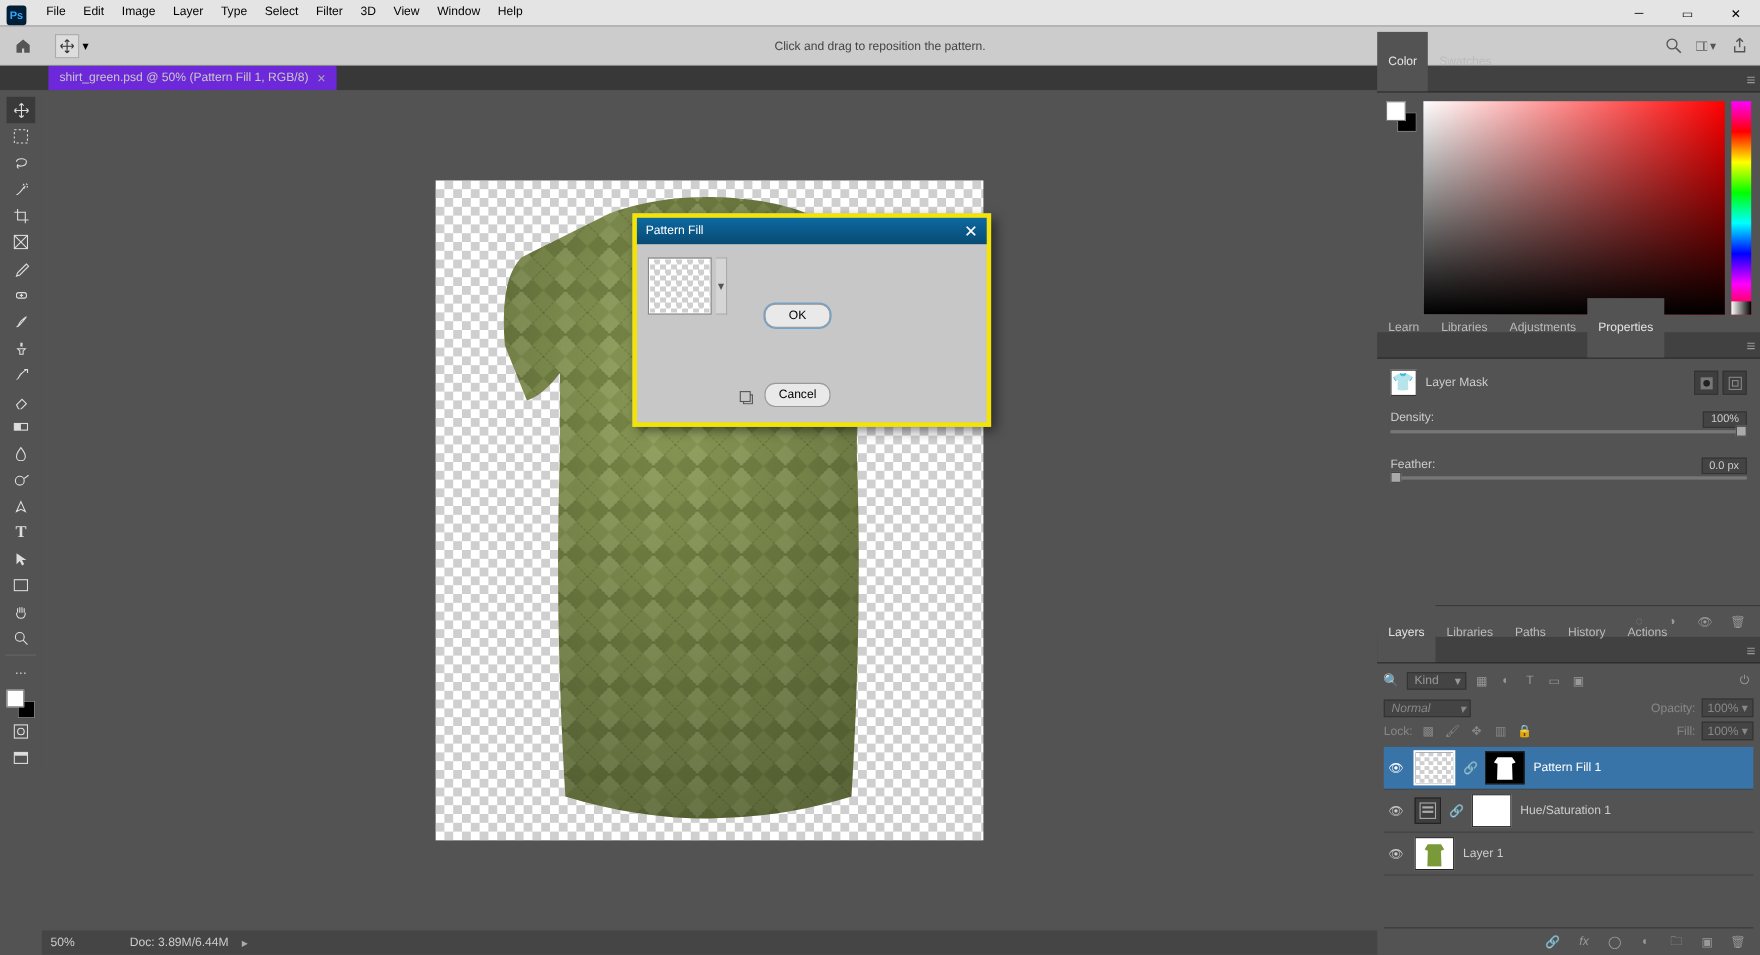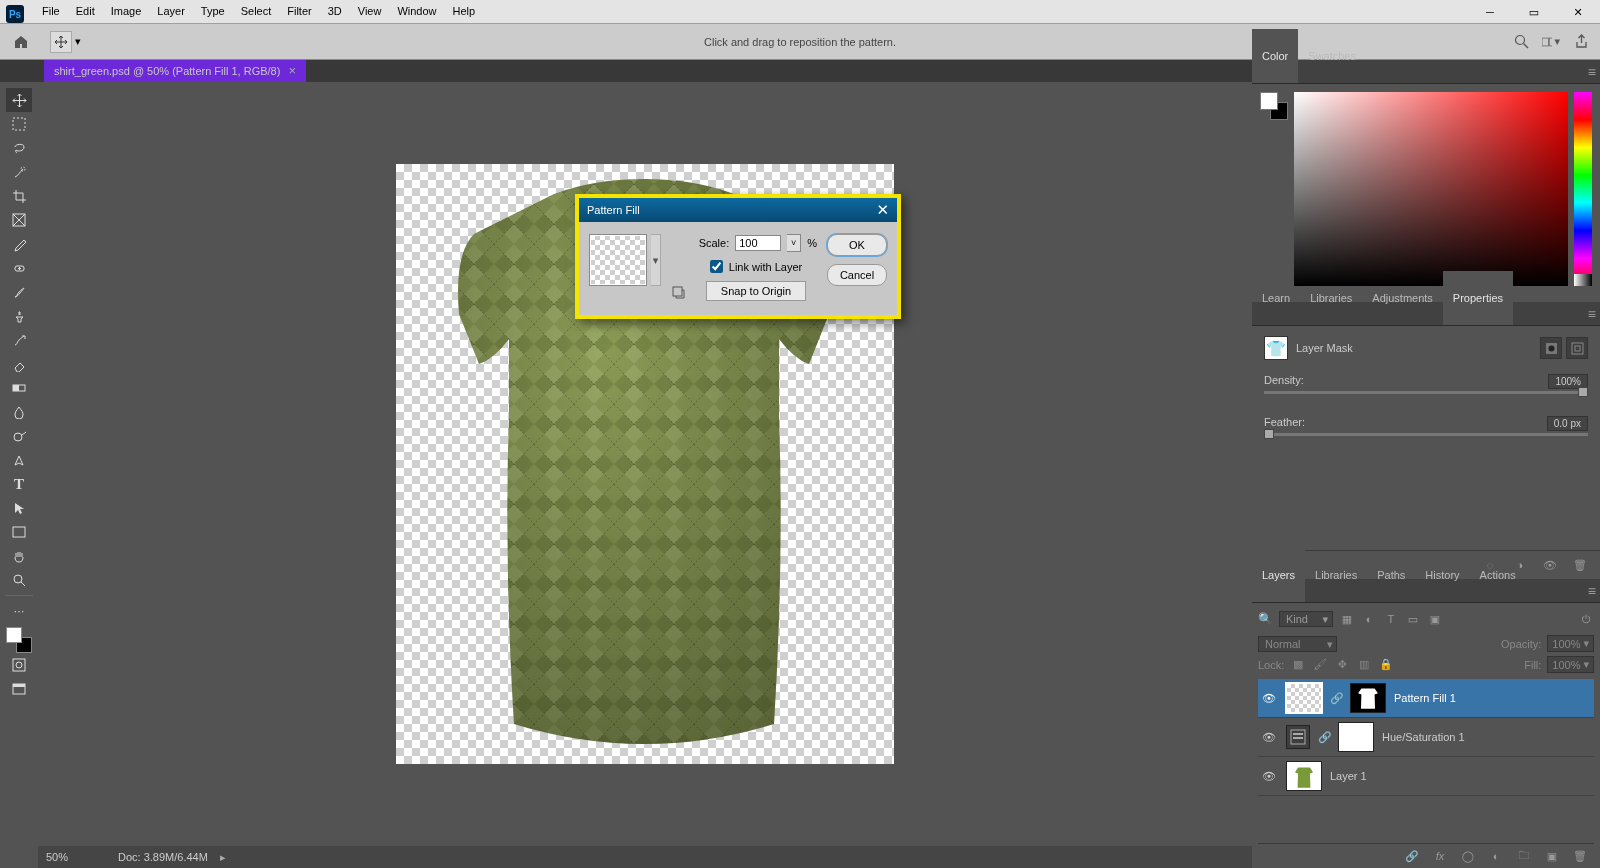--- a/index.html
+++ b/index.html
@@ -70,21 +70,21 @@
 .props-footer { display:flex; justify-content:flex-end; gap:14px; padding: 6px 12px; color:#999; border-top:1px solid #3a3a3a;}
 .pf-icon { width:16px; height:16px; display:flex; align-items:center; justify-content:center;}
 
 
 .layers-body { background:#535353; padding:6px 6px 0 6px; color:#ccc; flex:1; display:flex; flex-direction:column;}
 .layers-controls { display:flex; align-items:center; gap:6px; padding: 2px 0 6px 0; color:#999;}
 .layers-controls .kind { background:#444; border:1px solid #333; padding:1px 24px 1px 6px; position:relative;}
 .layers-controls .kind::after{content:"▾"; position:absolute; right:4px;}
 .lc-icon { width:16px; height:16px; display:flex; align-items:center; justify-content:center;}
 .blend-row, .lock-row { display:flex; align-items:center; gap:6px; padding: 2px 0; color:#888;}
-.blend-row .sel { background:#444; border:1px solid #333; padding:1px 36px 1px 6px; position:relative;}
+.blend-row .sel { background:#444; border:1px solid #333; padding:1px 36px 1px 6px; position:relative;font-style:italic;}
 .blend-row .sel::after{content:"▾"; position:absolute; right:4px;}
 .pct-box { background:#444; border:1px solid #333; padding:1px 4px; display:flex; align-items:center; gap:3px;}
 .layer-list { margin-top:4px; }
 .layer-row { display:flex; align-items:center; gap:8px; padding:4px 2px; border-bottom:1px solid #424242;}
 .layer-row.active { background:#3874a8; color:#fff; }
 .eye { width:18px; text-align:center; }
 .thumb-box { width:36px; height:30px; background: repeating-conic-gradient(#cfcfcf 0% 25%, #fff 0% 50%) 0 0/8px 8px; border:1px solid #222; position:relative;}
 .thumb-box.sel { outline:2px solid #fff; outline-offset:-1px;}
 .link-ic { width:12px; text-align:center; color:#ccc;}
 .mask-thumb { width:36px; height:30px; background:#000; border:1px solid #222; display:flex; align-items:center; justify-content:center;}
@@ -109,21 +109,21 @@
 .pat-dd { width:10px; height:52px; display:flex; align-items:center; justify-content:center; color:#555; border:1px solid #aaa; border-left:none; background:#d5d5d5;}
 .pat-snap-ic { align-self:flex-end; margin-bottom:2px; color:#555;}
 .dlg-center { flex:1; display:flex; flex-direction:column; gap:8px; }
 .scale-row { display:flex; align-items:center; justify-content:flex-end; gap:6px;}
 .scale-row input { width: 46px; padding:1px 3px; border:1px solid #888; background:#fff;}
 .scale-row .dd { width:14px; height:18px; border:1px solid #888; border-left:none; background:#e0e0e0; display:flex;align-items:center;justify-content:center; font-size:9px;}
 .link-row { display:flex; align-items:center; gap:6px; justify-content:center;}
 .link-row input[type=checkbox]{ accent-color:#0b5886; width:13px; height:13px;}
 .snap-btn { align-self:center; padding: 3px 14px; background:#e9e9e9; border:1px solid #999; }
 .dlg-right { display:flex; flex-direction:column; gap:8px; width: 60px;}
-.dlg-btn { padding: 4px 0; text-align:center; border:1px solid #999; border-radius: 10px; background:#e9e9e9; }
+.dlg-btn { padding: 4px 0; text-align:center; border:1px solid #999; border-radius: 10px; background:#e9e9e9;margin-top:42px; }
 .dlg-btn.ok { box-shadow: 0 0 0 1px #6aa6d6;}
 
 svg { display:block; }
 </style>
 </head>
 <body>
 
 <div class="menubar">
   <div class="logo">Ps</div>
   <div class="menu-item">File</div>
@@ -514,31 +514,18 @@
     <div class="pat-wrap">
       <div class="pattern-prev"></div>
       <div class="pat-dd">▾</div>
     </div>
     <div class="pat-snap-ic">
         <svg width="14" height="14">
           <rect x="2" y="2" width="9" height="9" fill="none" stroke="#555"></rect>
           <path d="M11 5h2v8h-8v-2" fill="none" stroke="#555"></path>
         </svg>
       </div>
-    <div class="dlg-center">
-      <div class="scale-row">
-        <span>Scale:</span>
-        <input type="text" value="100" style="">
-        <div class="dd">˅</div>
-        <span>%</span>
-      </div>
-      <div class="link-row">
-        <input type="checkbox" checked="" style="">
-        <span>Link with Layer</span>
-      </div>
-      <button class="snap-btn">Snap to Origin</button>
-    </div>
     <div class="dlg-right">
       <div class="dlg-btn ok">OK</div>
       <div class="dlg-btn">Cancel</div>
     </div>
   </div>
 </div>
 
 </body></html>

